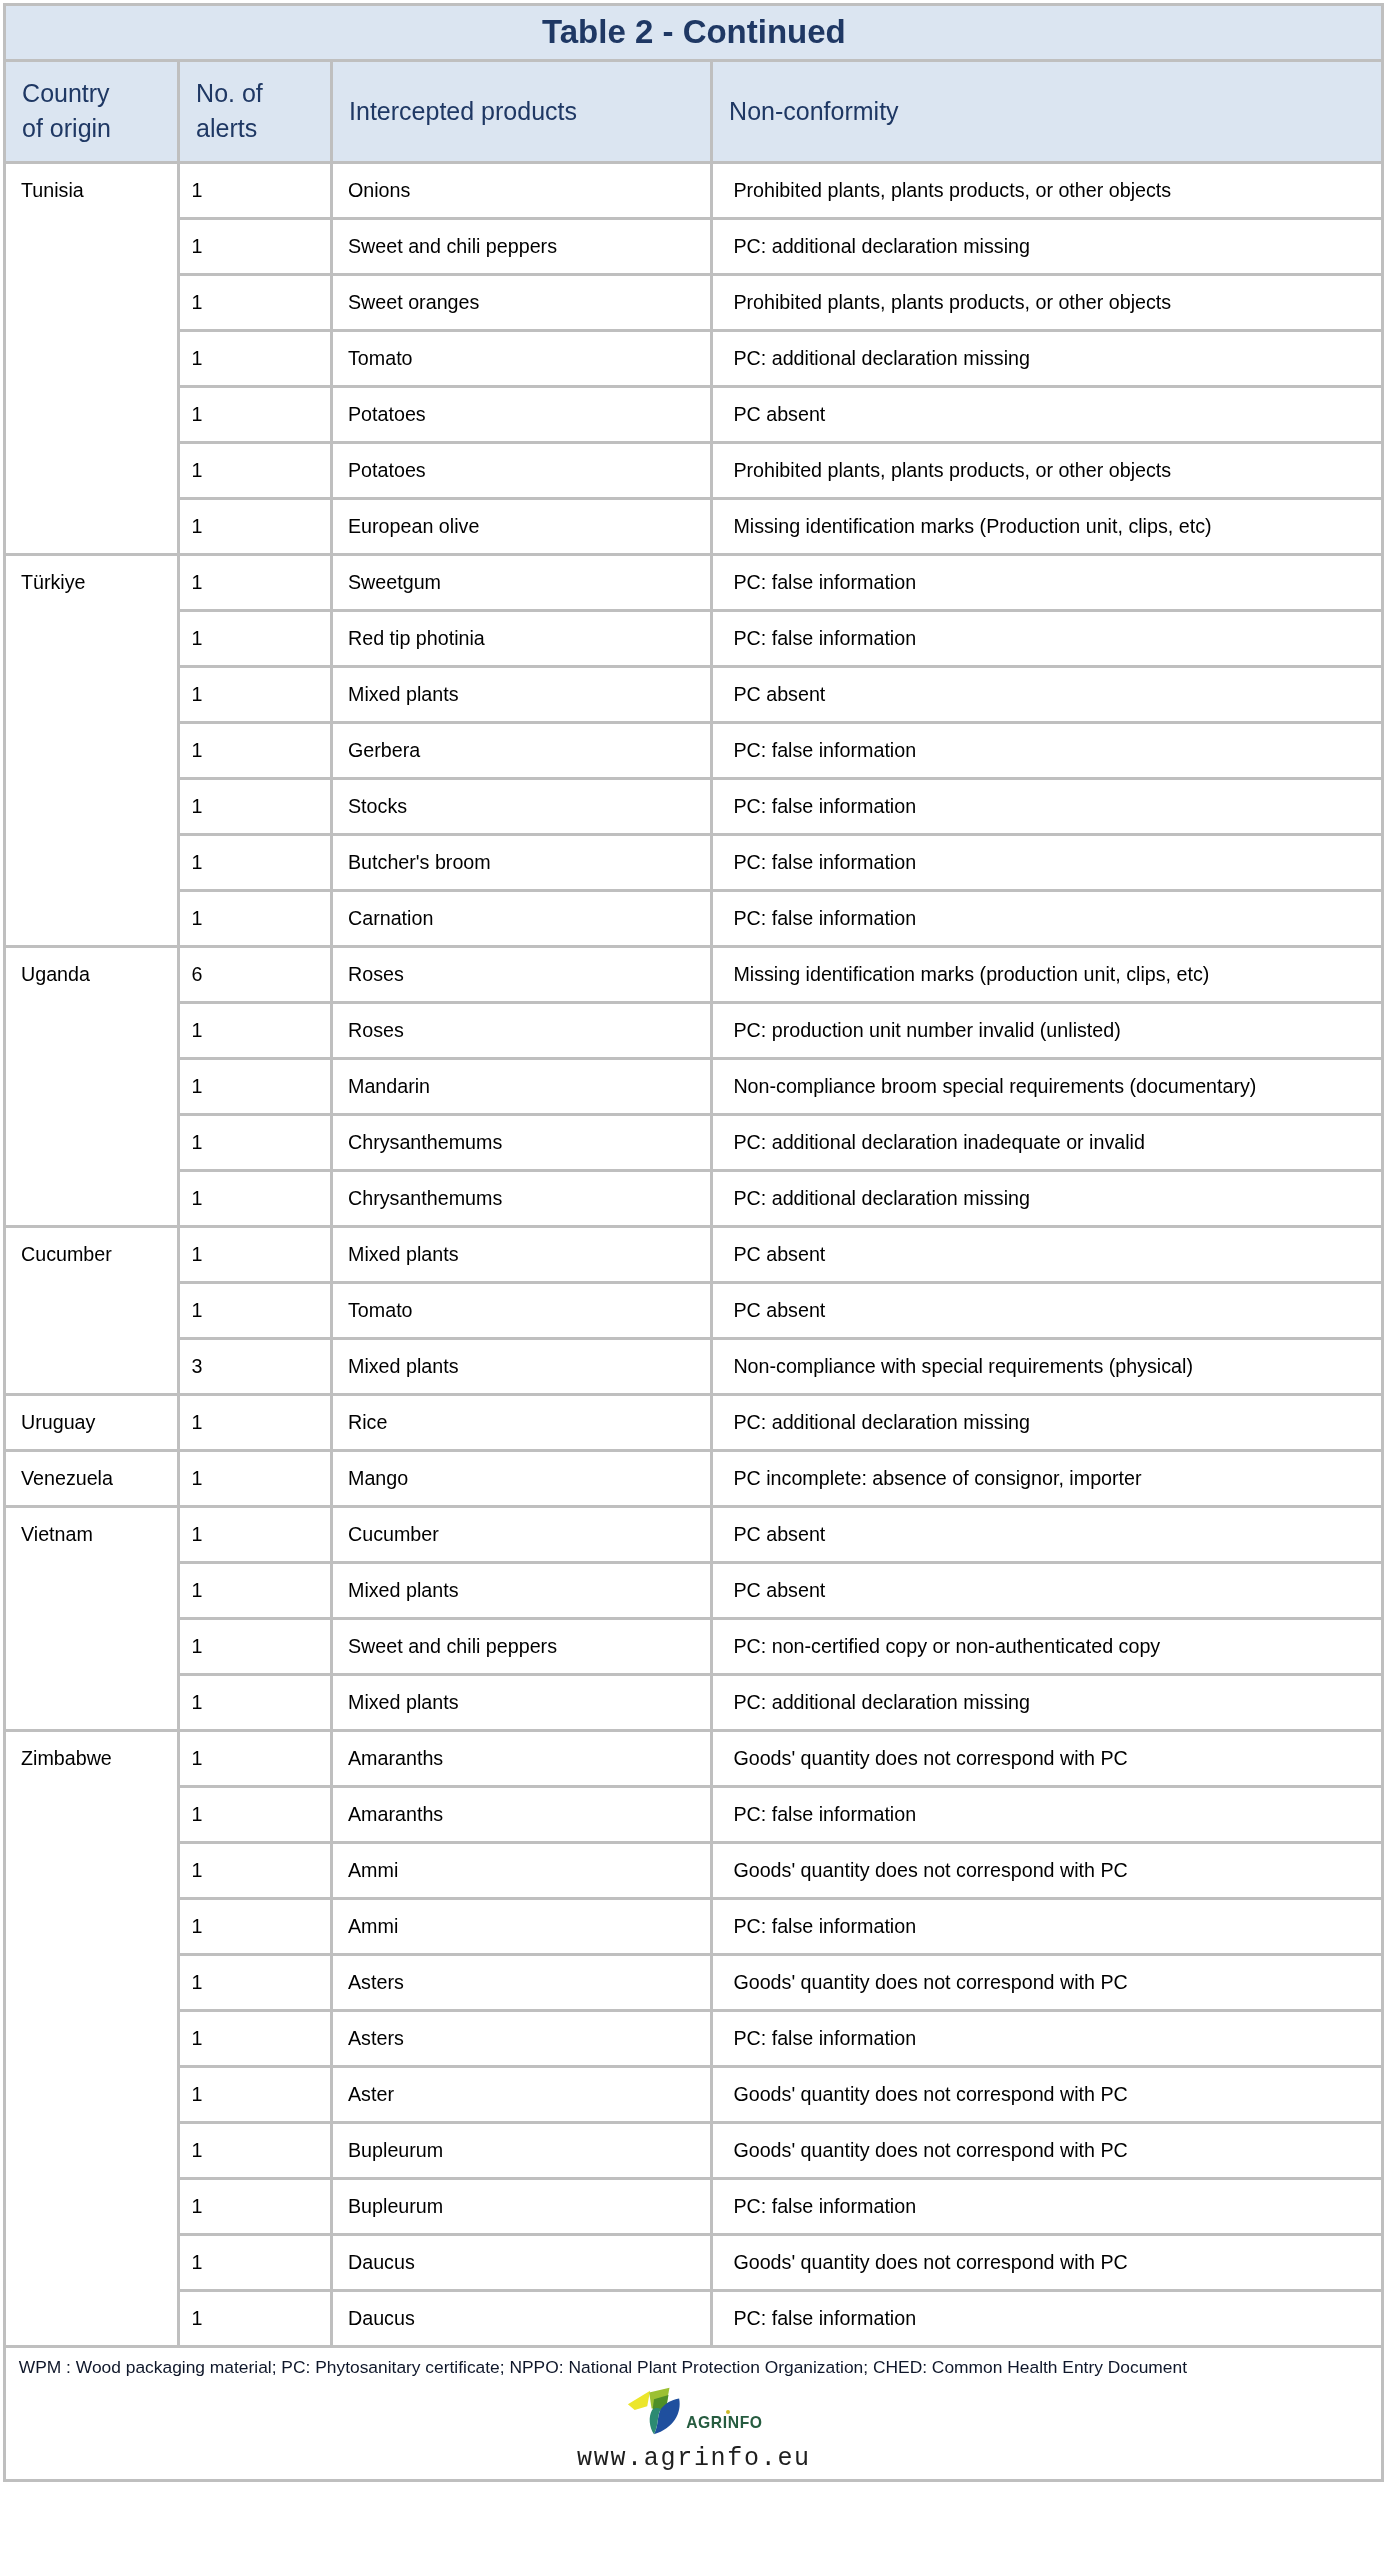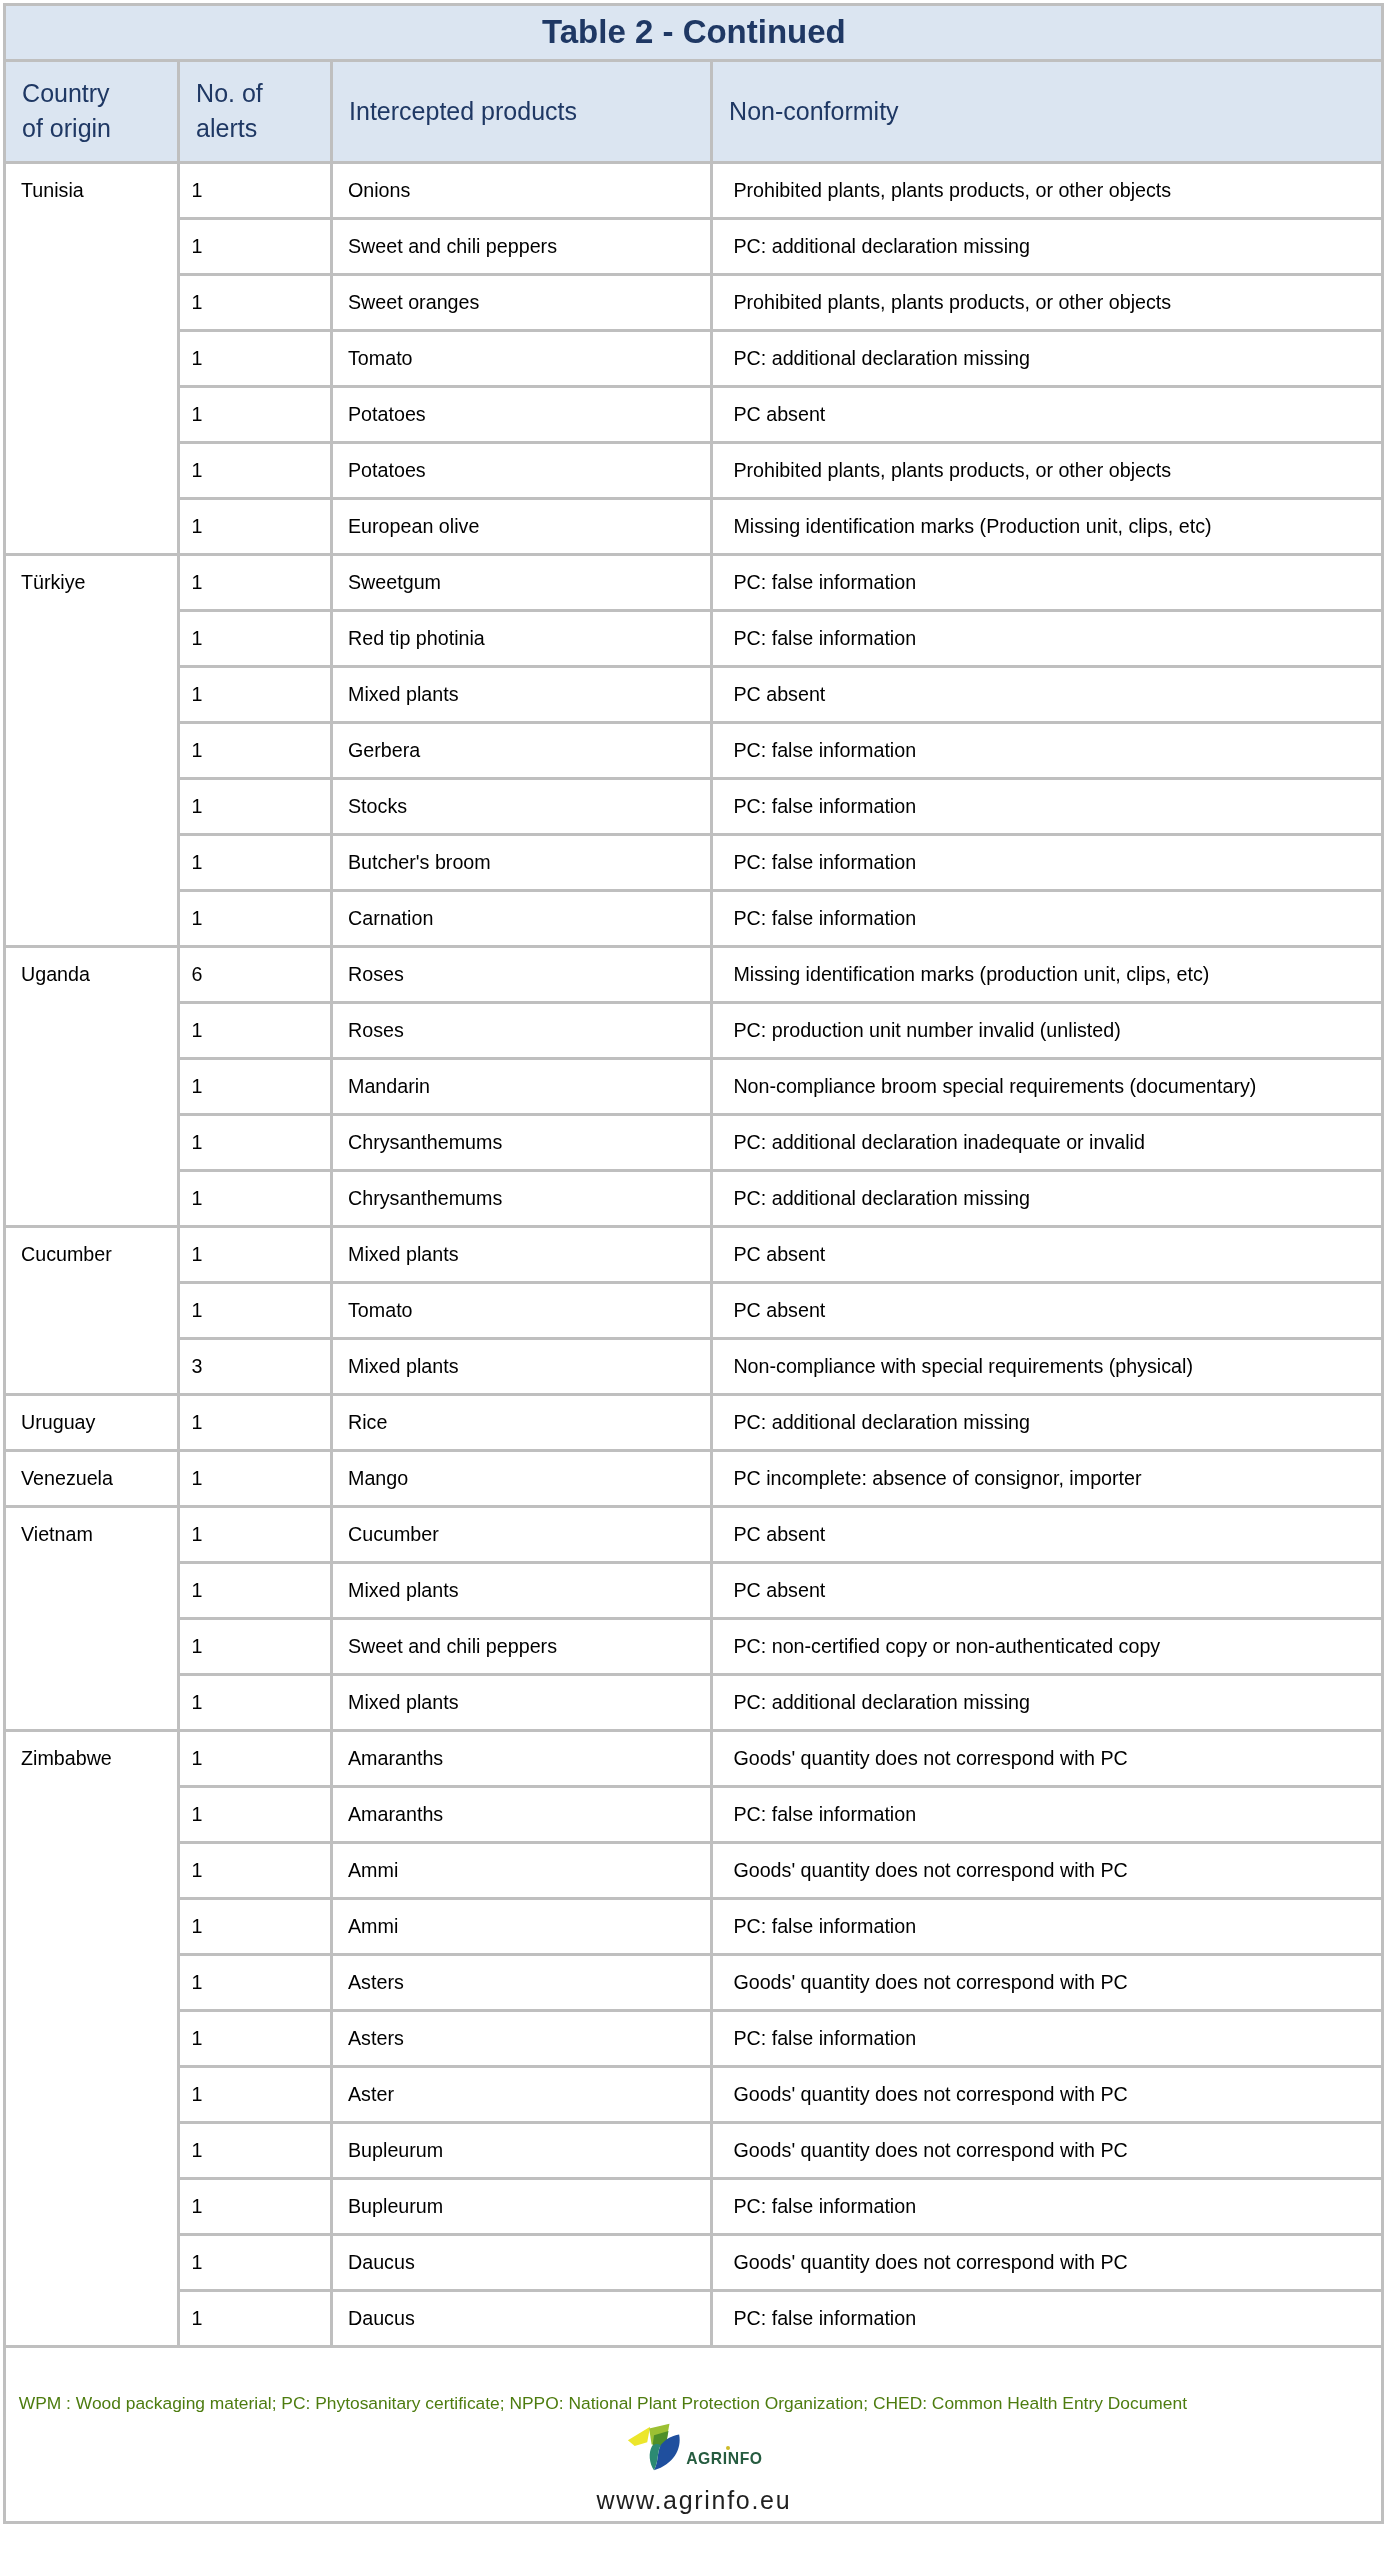--- a/index.html
+++ b/index.html
@@ -81,23 +81,22 @@
     vertical-align:middle;
     padding-left:20px;
   }
 
   td.footer-cell{
     background:#ffffff;
     padding:9px 0 5.6px 0;
   }
   .abbrev{
     font-size:17.4px;
-    color:#4d7c0f;
+    color:#0f172a;
     padding-left:12.4px;
-    margin-top:36px;
   }
   .logo-block{
     margin-top:5.6px;
     display:flex;
     justify-content:center;
     align-items:flex-end;
     gap:3px;
     height:56px;
   }
   .agrinfo-text{
@@ -115,21 +114,22 @@
     left:52%;
     width:3.9px;height:3.9px;
     border-radius:50%;
     background:#cdbb2a;
   }
   .site{
     text-align:center;
     font-size:25px;
     letter-spacing:1.7px;
     color:var(--site-text);
-    margin-top:11px;
+    margin-top:5px;
+    font-family:Liberation Mono, monospace;
   }
 </style>
 </head>
 <body>
 
 <div class="page">
   <table class="main">
     <colgroup>
       <col class="c-country">
         <col class="c-alerts">

